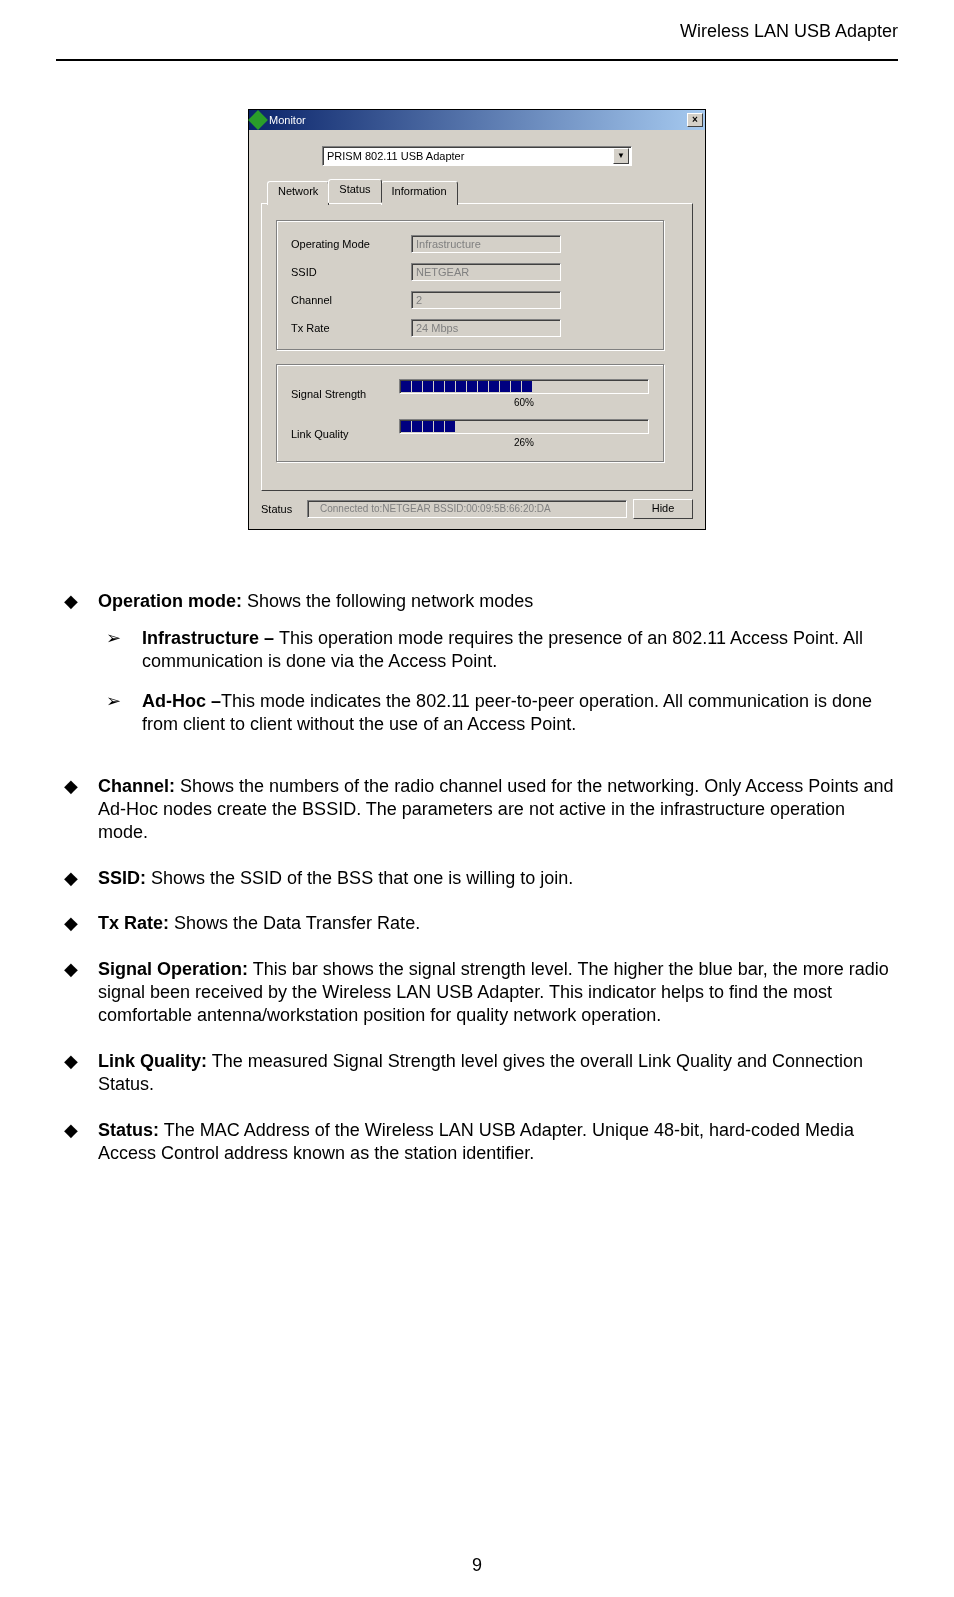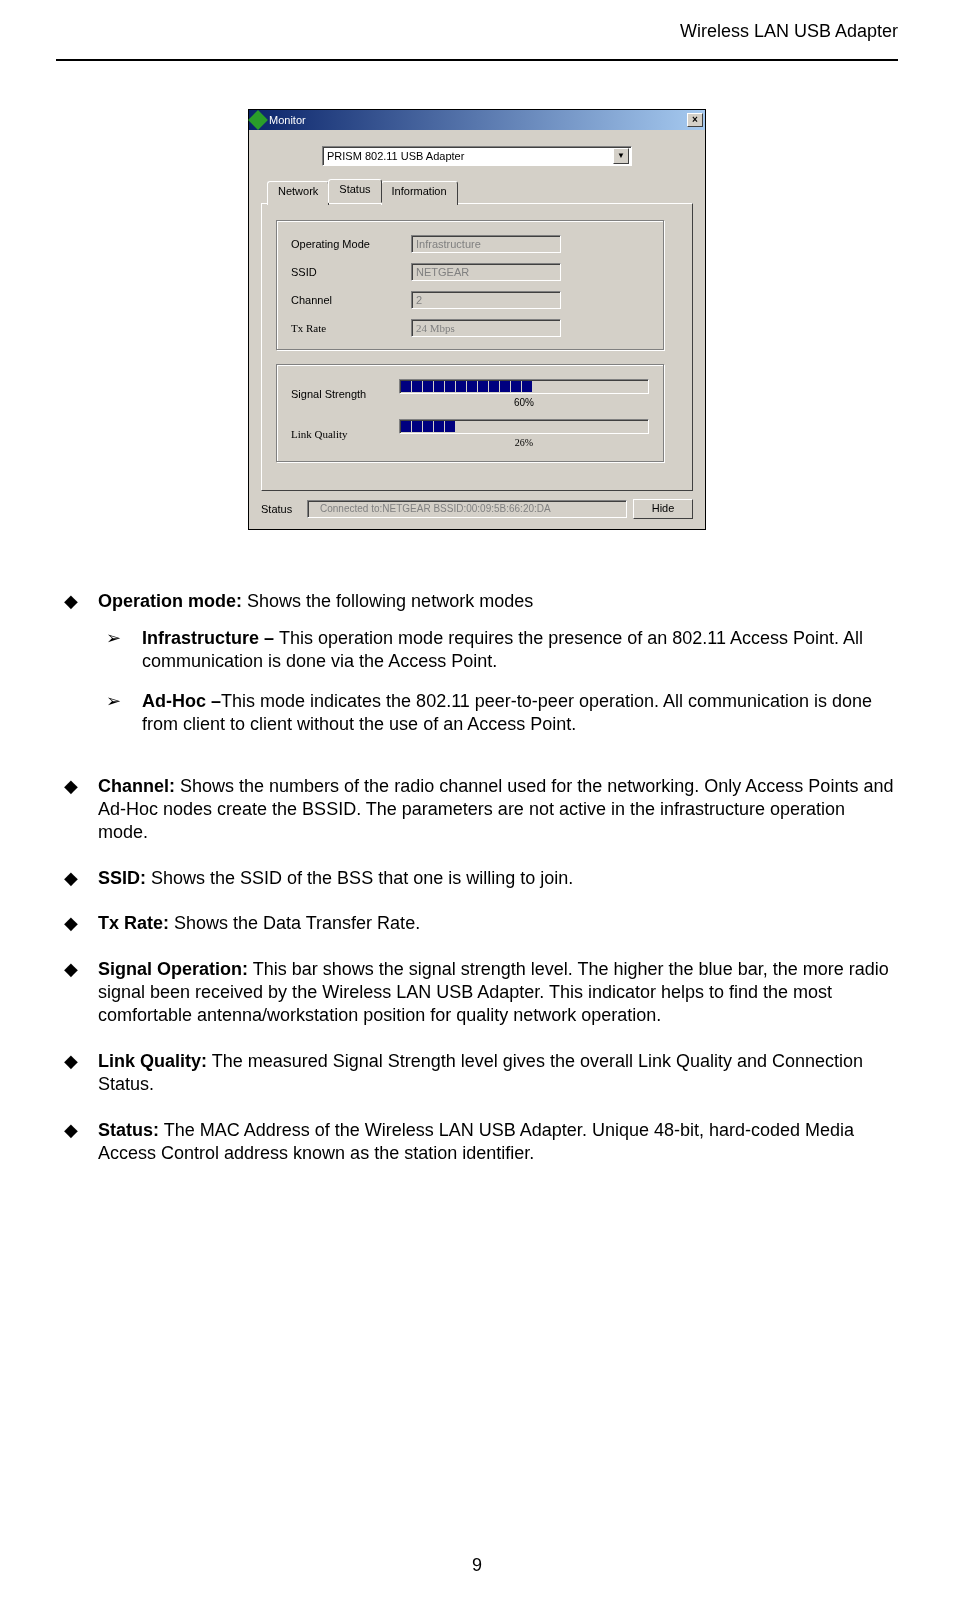--- a/index.html
+++ b/index.html
@@ -120,21 +120,21 @@
     padding: 16px 28px 14px 14px;
     background:#d4d0c8;
   }
   .group {
     border: 1px solid #808080;
     box-shadow: 1px 1px 0 #fff, inset 1px 1px 0 #fff;
     padding: 14px 14px 12px 14px;
     margin-bottom: 14px;
   }
   .row { display:flex; align-items:center; margin-bottom: 10px; }
-  .row:last-child { margin-bottom: 0; font-family: Liberation Serif, serif; }
+  .row:last-child { margin-bottom: 0; }
   .lbl { width: 120px; font-size:11px; }
   .ro-field {
     width: 150px; height:18px;
     background:#d4d0c8;
     border:1px solid #808080;
     border-right-color:#fff; border-bottom-color:#fff;
     box-shadow: inset 1px 1px 0 #404040;
     color:#808080;
     padding: 1px 4px; font-size:11px; line-height:14px;
   }

